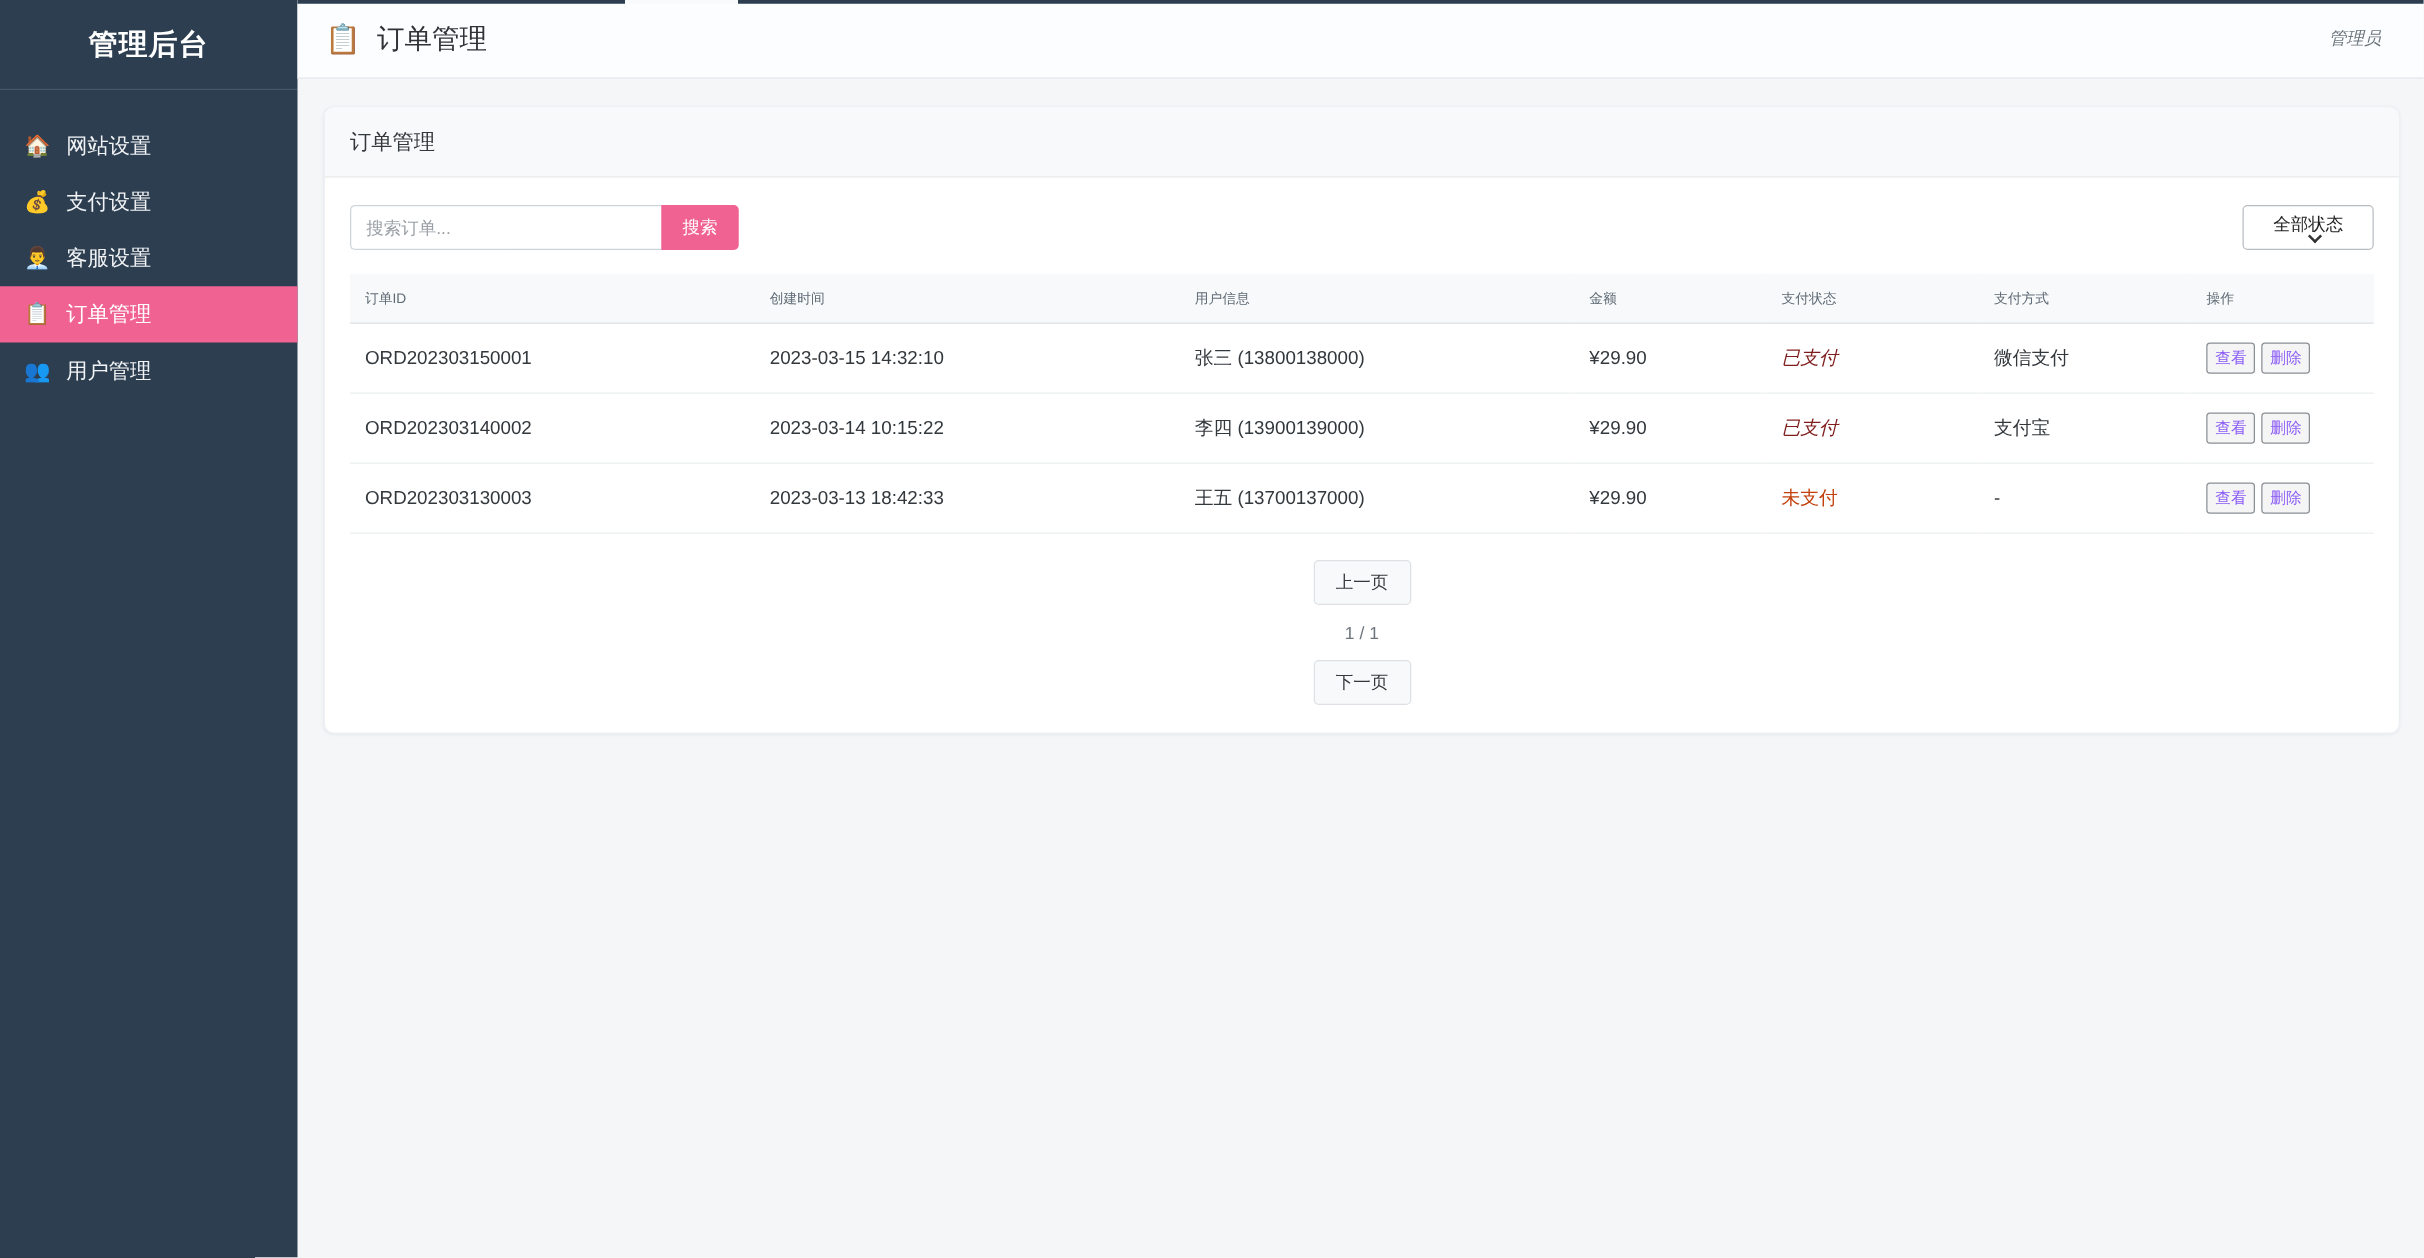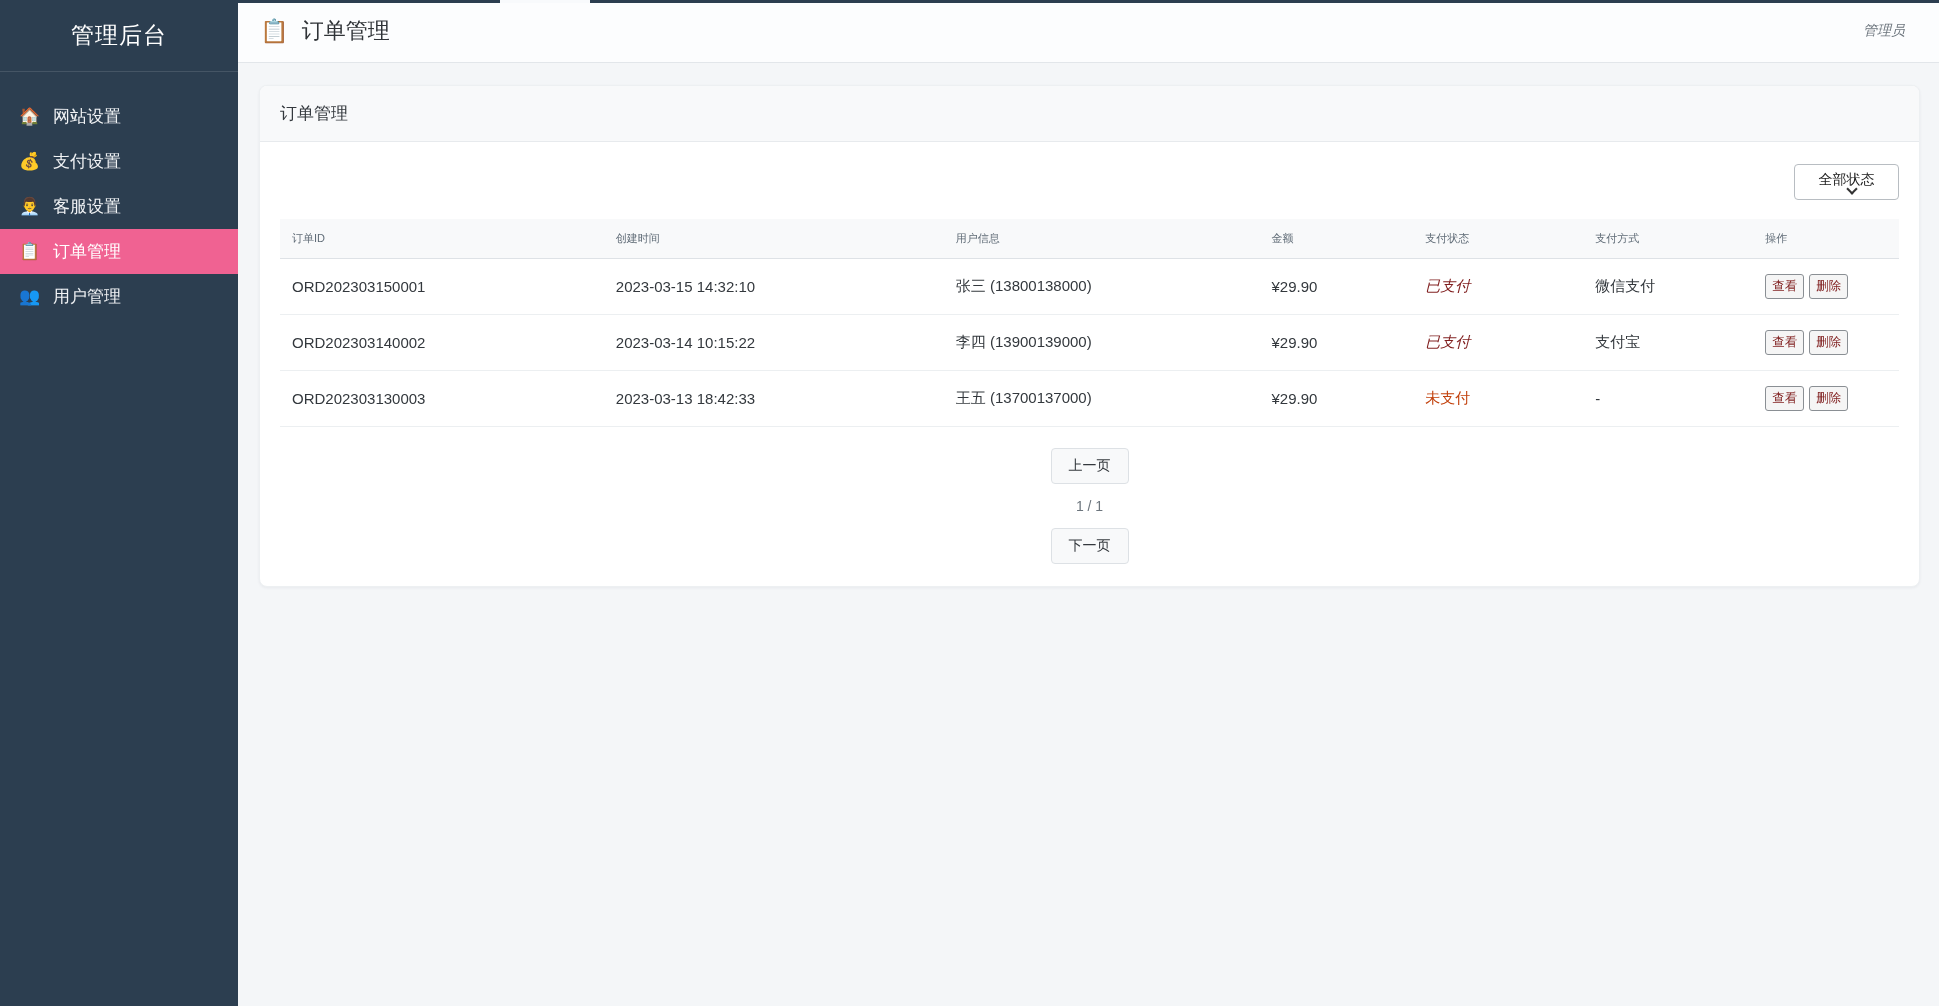--- a/index.html
+++ b/index.html
@@ -12,21 +12,21 @@
   }
 
   
   .sidebar {
     width: 238px; min-width: 238px; height: 100%;
     background: #2c3e50; color: #fff;
     display: flex; flex-direction: column;
   }
   .sidebar-title {
     height: 72px; display: flex; align-items: center; justify-content: center;
-    font-size: 23px; font-weight: normal; letter-spacing: 1px;
+    font-size: 23px; font-weight: bold; letter-spacing: 1px;
     border-bottom: 1px solid rgba(255,255,255,0.12);
   }
   .side-nav { margin-top: 22px; display: flex; flex-direction: column; }
   .side-item {
     height: 45px; display: flex; align-items: center;
     padding-left: 19px; cursor: pointer; font-size: 17px; color: #f1f3f5;
   }
   .side-item .icon { width: 22px; font-size: 17px; margin-right: 12px; text-align: center; }
   .side-item.active { background: #f06292; color: #fff; }
 
@@ -107,21 +107,21 @@
   tbody td {
     padding: 15px 12px; font-size: 15px; color: #33383d;
     border-bottom: 1px solid #ecef f1;
     border-bottom: 1px solid #eceff1;
     white-space: nowrap; overflow: hidden;
   }
   td.status.paid { color: #7f1d1d; font-style: italic; }
   td.status.unpaid { color: #c2410c; }
   .row-actions { display: flex; gap: 5px; }
   .mini-btn {
-    font-size: 12.5px; color: #7f1d1d; background: #f5f5f5;
+    font-size: 12.5px; color: #8b5cf6; background: #f5f5f5;
     border: 1px solid #8a8f94; border-radius: 3px;
     padding: 3px 6px; cursor: pointer;
     font-family: "Liberation Sans", "DejaVu Sans", sans-serif;
   }
 
   
   .pagination {
     display: flex; align-items: center; justify-content: center;
     gap: 14px; margin-top: 21px; padding-bottom: 2px; flex-direction: column;
   }
@@ -172,20 +172,24 @@
     <div class="topbar-user">管理员</div>
   </header>
 
   <div class="content">
     <section class="card">
       <div class="card-header">订单管理</div>
 
       <div class="card-body">
 
         <div class="toolbar">
+          <div class="search-group">
+            <input class="search-input" type="text" placeholder="搜索订单..." style="">
+            <button class="search-btn">搜索</button>
+          </div>
           <div class="status-select">
             <span>全部状态</span>
             <span class="chev"></span>
           </div>
         </div>
 
         <table>
           <colgroup>
             <col class="c1">
               <col class="c2">

